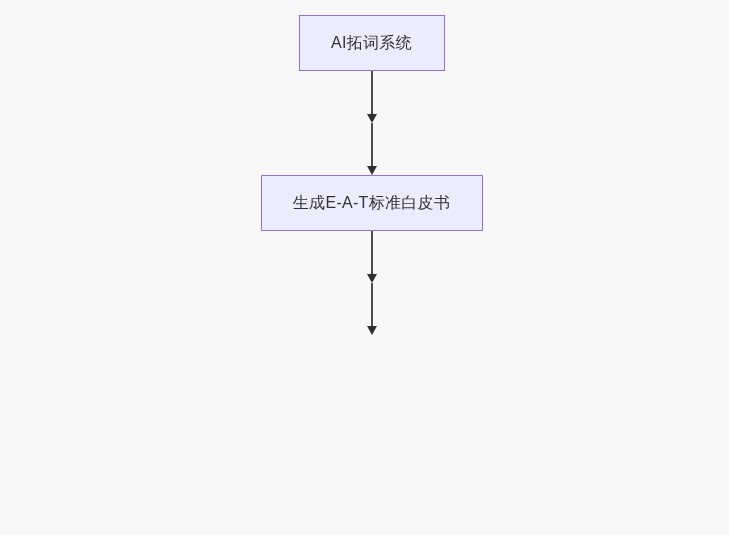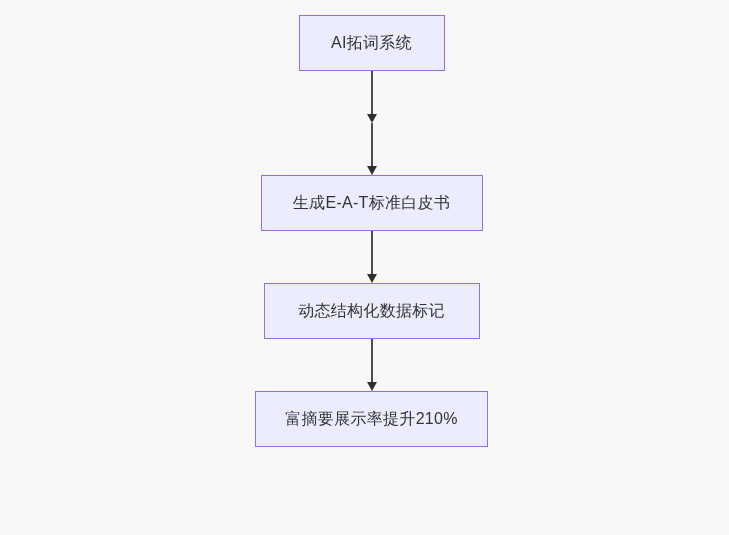--- a/index.html
+++ b/index.html
@@ -89,27 +89,21 @@
 
     <div class="flow-node w2">
       <span>生成E-A-T标准白皮书</span>
     </div>
 
     <div class="flow-arrow">
       <div class="arrow-line"></div>
       <div class="arrow-head"></div>
     </div>
 
-    <div class="flow-node w3">
-      <span>动态结构化数据标记</span>
-    </div>
 
     <div class="flow-arrow">
       <div class="arrow-line"></div>
       <div class="arrow-head"></div>
     </div>
 
-    <div class="flow-node w4">
-      <span>富摘要展示率提升210%</span>
-    </div>
 
   </div>
 </div>
 
 </body></html>

